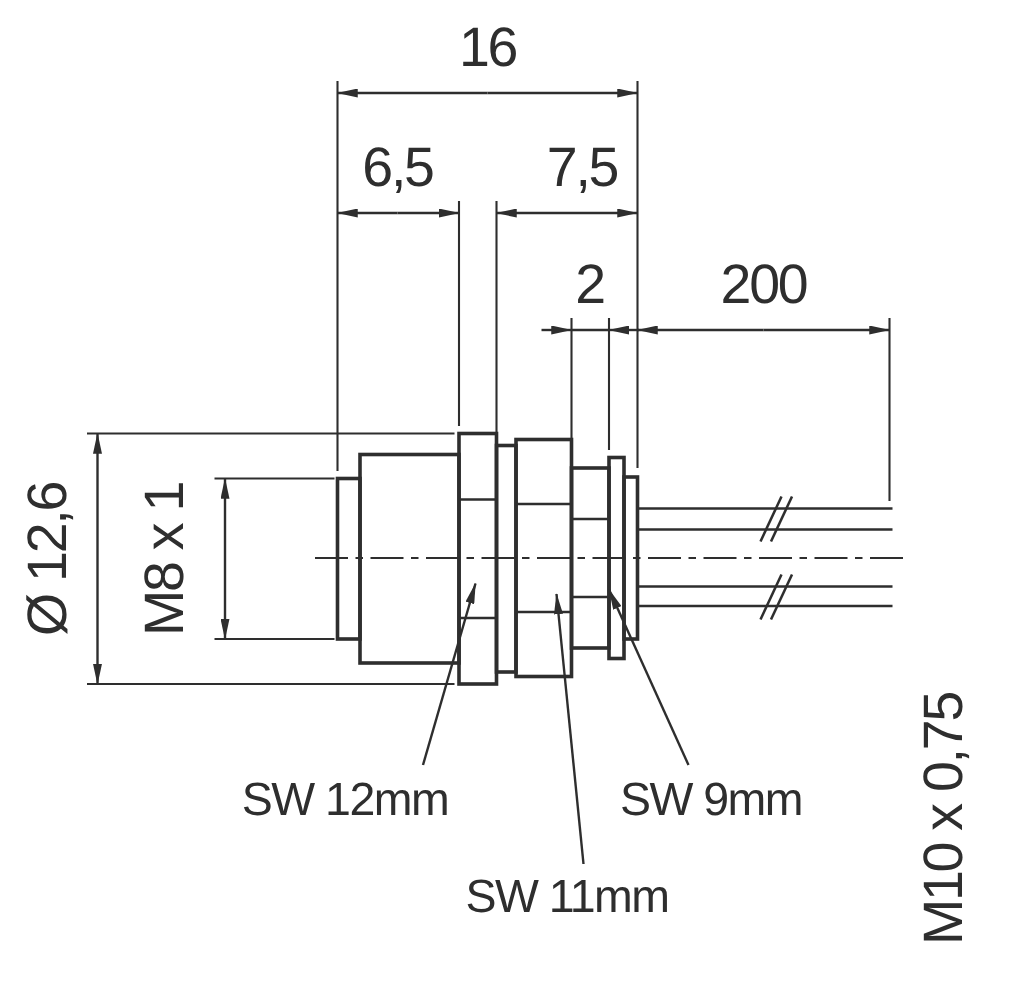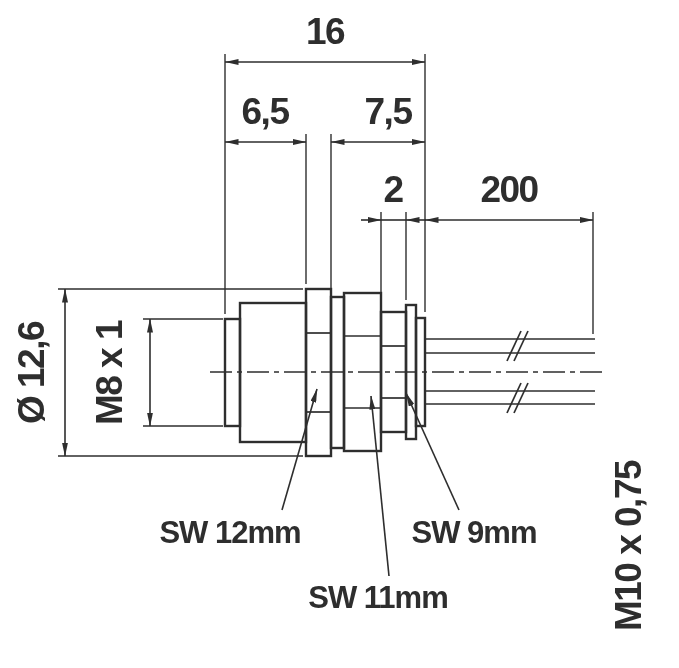--- a/index.html
+++ b/index.html
@@ -6,21 +6,20 @@
     margin: 0;
     padding: 0;
     background: #ffffff;
   }
   .canvas {
     position: relative;
     width: 679px;
     height: 668px;
     background: #ffffff;
     overflow: hidden;
-    font-weight: bold;
   }
   svg { display: block; }
   .outline   { stroke: #2e2e2e; stroke-width: 2.4; fill: none; }
   .inner     { stroke: #2e2e2e; stroke-width: 1.7; fill: none; }
   .dim       { stroke: #2e2e2e; stroke-width: 1.6; fill: none; }
   .ext       { stroke: #2e2e2e; stroke-width: 1.4; fill: none; }
   .cl        { stroke: #2e2e2e; stroke-width: 1.4; fill: none; stroke-dasharray: 22 5 5 5; }
   .dim-text  {
     font-family: "Liberation Sans", sans-serif;
     font-size: 37px;

